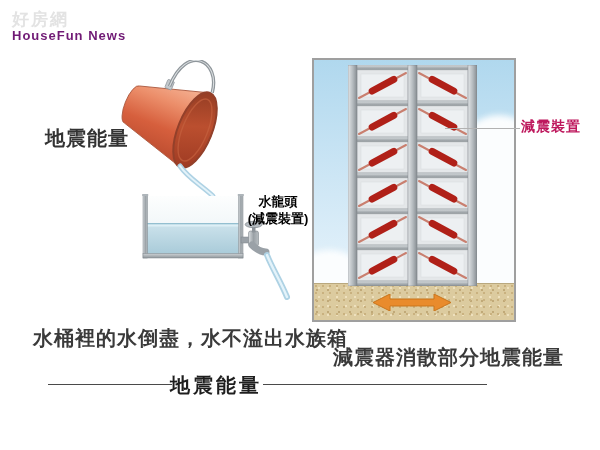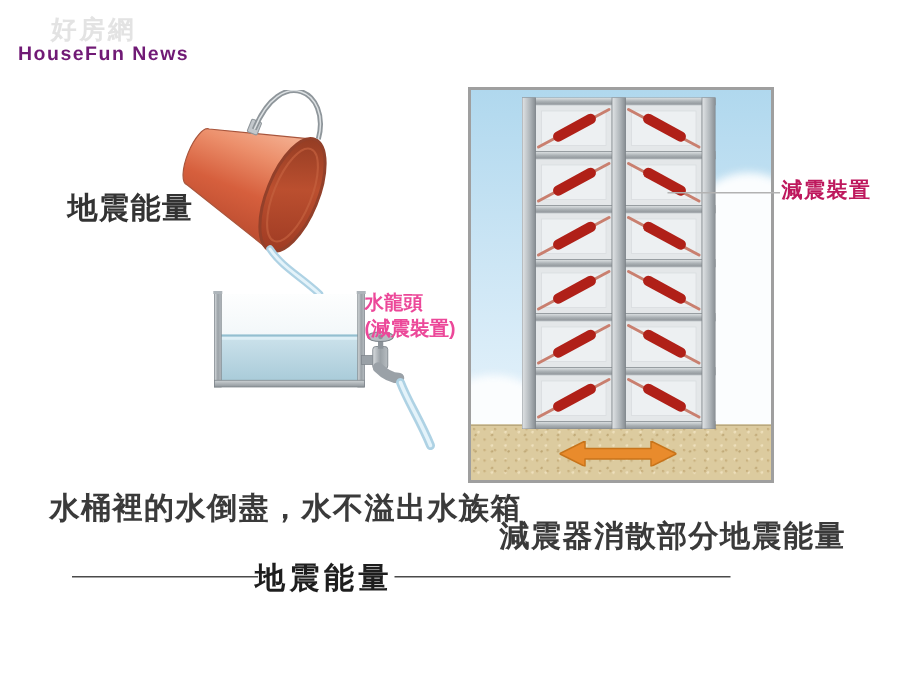--- a/index.html
+++ b/index.html
@@ -2,25 +2,25 @@
 <html><head>
 <meta charset="utf-8">
 <style>
   html,body{margin:0;padding:0;background:#ffffff;}
   #canvas{
     position:relative;width:600px;height:450px;background:#ffffff;overflow:hidden;
     font-family:"Liberation Sans",sans-serif;color:#333;
   }
   
   .wm{position:absolute;left:12px;top:11px;line-height:1.05;user-select:none;}
-  .wm .brand{font-size:17px;font-weight:bold;color:#e3e3e3;margin-left:22px;letter-spacing:2px;}
+  .wm .brand{font-size:17px;font-weight:bold;color:#e3e3e3;margin-left:0;letter-spacing:2px;}
   .wm .sub{font-size:13px;font-weight:bold;color:#701a75;letter-spacing:1px;}
   
   .lbl{position:absolute;font-size:20px;font-weight:600;color:#333;letter-spacing:1px;white-space:nowrap;}
-  .lbl-small{position:absolute;font-size:13px;font-weight:600;color:#ec4899;line-height:1.3;white-space:nowrap;}
+  .lbl-small{position:absolute;font-size:13px;font-weight:600;color:#000000;text-align:center;line-height:1.3;white-space:nowrap;}
   .caption{position:absolute;font-size:20px;font-weight:600;color:#3a3a3a;letter-spacing:1px;white-space:nowrap;}
   
   .panel{
     position:absolute;left:312px;top:58px;width:204px;height:264px;
     border:2px solid #9f9f9f;box-sizing:border-box;overflow:hidden;
     background:linear-gradient(180deg,#b0d8ee 0%,#cde6f5 45%,#eef7fd 100%);
   }
   .cloud{position:absolute;background:#fbfdfe;border-radius:50%;filter:blur(3px);}
   .cloud.c1{right:-50px;top:55px;width:130px;height:210px;}
   .cloud.c2{left:-30px;top:190px;width:90px;height:90px;}

